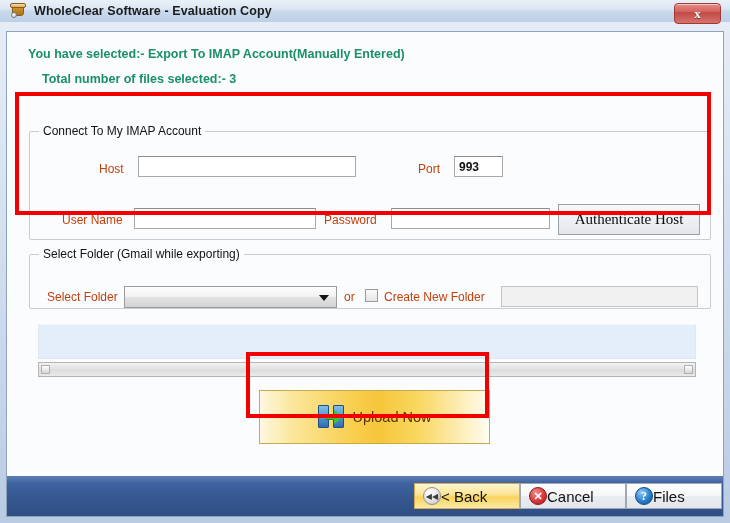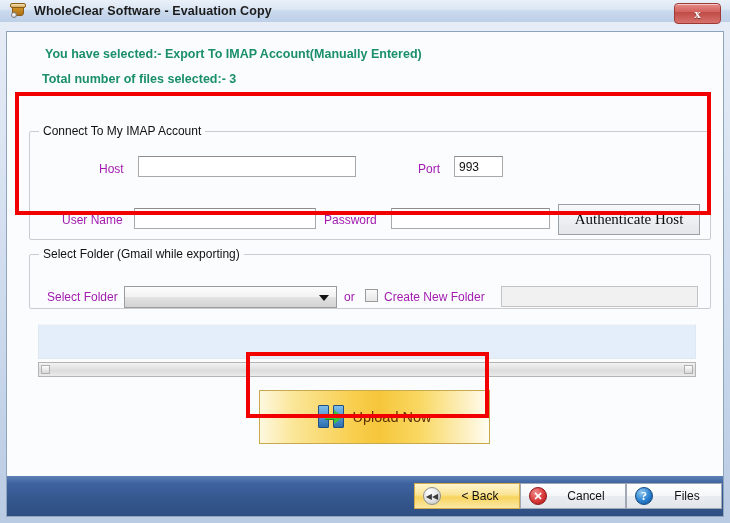--- a/index.html
+++ b/index.html
@@ -93,21 +93,21 @@
   }
 
   
   .green-line {
     position: absolute;
     color: #1a8f6a;
     font-size: 12.5px;
     font-weight: bold;
     white-space: nowrap;
   }
-  .green-1 { left: 38px; top: 15px; }
+  .green-1 { left: 21px; top: 15px; }
   .green-2 { left: 35px; top: 40px; }
 
   
   .redbox {
     position: absolute;
     border: 4px solid #f20000;
     pointer-events: none;
   }
   #redbox-imap { left: 15px; top: 92px; width: 696px; height: 123px; }
   #redbox-upload { left: 246px; top: 352px; width: 243px; height: 66px; }
@@ -128,21 +128,21 @@
     color: #111111;
     white-space: nowrap;
   }
   #gb-imap   { left: 22px; top: 99px;  width: 682px; height: 109px; }
   #gb-folder { left: 22px; top: 222px; width: 682px; height: 55px; }
 
   
   .lbl {
     position: absolute;
     font-size: 12px;
-    color: #a21caf;
+    color: #c2410c;
     white-space: nowrap;
   }
   .lbl-host  { left: 92px;  top: 130px; }
   .lbl-port  { left: 411px; top: 130px; }
   .lbl-user  { left: 55px;  top: 181px; }
   .lbl-pass  { left: 317px; top: 181px; }
   .lbl-sfold { left: 40px;  top: 258px; }
   .lbl-or    { left: 337px; top: 258px; }
   .lbl-cnf   { left: 377px; top: 258px; }
 
@@ -161,21 +161,21 @@
     background: #ffffff;
     border: 1px solid #a9a9a9;
     border-top-color: #8d8d8d;
     font-size: 12px;
     color: #111111;
     padding: 0 4px;
     outline: none;
     font-family: "Liberation Sans", sans-serif;
   }
   #in-host { left: 131px; top: 124px; width: 218px; height: 21px; }
-  #in-port { left: 447px; top: 124px; width: 49px;  height: 21px; }
+  #in-port { left: 447px; top: 124px; width: 49px;  height: 21px; font-weight: bold; }
   #in-user { left: 127px; top: 176px; width: 182px; height: 21px; }
   #in-pass { left: 384px; top: 176px; width: 159px; height: 21px; }
   #in-newfolder {
     left: 494px; top: 254px; width: 197px; height: 21px;
     background: #f1f1f1; border: 1px solid #c4c4c4;
   }
 
   
   #btn-auth {
     position: absolute;
@@ -331,21 +331,21 @@
     cursor: pointer;
   }
   .navbtn.active {
     background: linear-gradient(to bottom, #fff6d0 0%, #fbe392 45%, #f8d35c 55%, #fce9a6 100%);
     border-color: #d3ab49;
   }
   #btn-back   { left: 407px; width: 106px; }
   #btn-cancel { left: 513px; width: 106px; }
   #btn-help   { left: 619px; width: 96px;  }
   .navbtn .ico { width: 18px; height: 18px; margin-left: 8px; flex: 0 0 auto; position: relative; }
-  .navbtn .txt { flex: 1; text-align: center; font-size: 12px; color: #111111; }
+  .navbtn .txt { flex: 1; text-align: left; font-size: 15px; color: #111111; }
 
   .ico-back {
     border-radius: 50%;
     background: radial-gradient(circle at 35% 28%, #ffffff 0%, #e3e3e3 55%, #b4b4b4 100%);
     border: 1px solid #8f8f8f;
     display: flex; align-items: center; justify-content: center;
     font-size: 8px; color: #3c3c3c;
   }
   .ico-cancel {
     border-radius: 50%;

